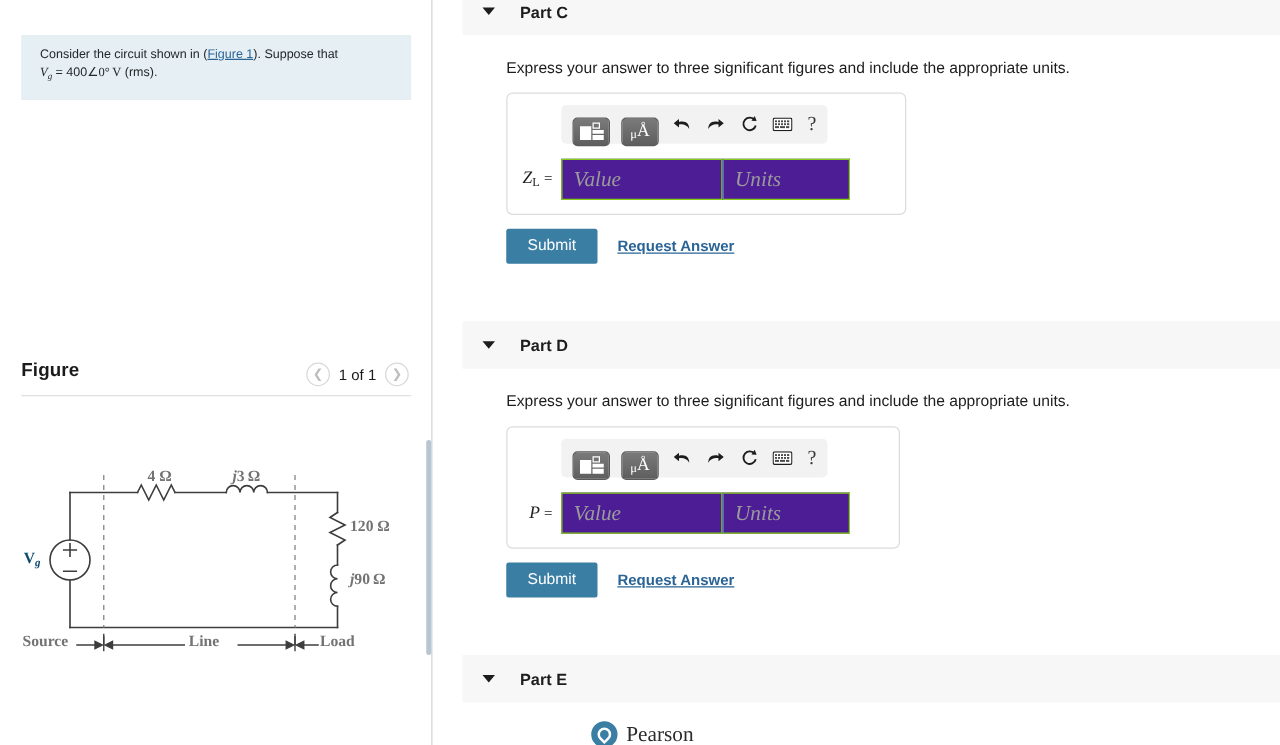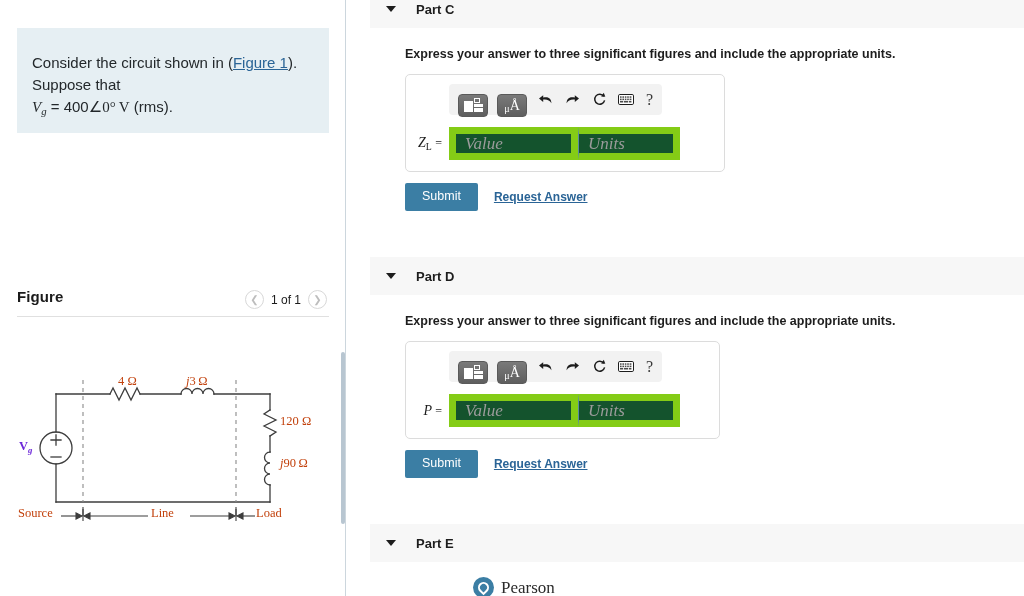--- a/index.html
+++ b/index.html
@@ -36,23 +36,23 @@
     width: 4px; height: 172px;
     background: #b8c6d1;
     border-radius: 2px;
   }
 
   .problem-box {
     position: absolute;
     left: 17px; top: 28px;
     width: 312px;
     background: #e6eff3;
-    padding: 24px 15px 14px 15px;
+    padding: 9px 15px 14px 15px;
     color: #23282b;
-    font-size: 15px;
+    font-size: 10px;
     line-height: 1.45;
   }
   .problem-box a {
     color: #2a6496;
     text-decoration: underline;
   }
   .math-italic { font-family: "Liberation Serif", serif; font-style: italic; }
   .math-upright { font-family: "Liberation Serif", serif; font-style: normal; }
   .sub { font-size: 0.72em; vertical-align: -0.28em; }
 
@@ -95,22 +95,23 @@
   }
   #circuit-wrap {
     position: absolute;
     left: 18px; top: 366px;
     width: 320px; height: 155px;
   }
   .fig-label {
     position: absolute;
     font-family: "Liberation Serif", serif;
     font-size: 12.5px;
-    color: #c2410c;
+    color: #737373;
     white-space: nowrap;
+    font-weight: bold;
   }
   .fig-label .it { font-style: italic; }
 
   
   #right-panel {
     position: absolute;
     left: 347px; top: 0;
     width: 677px; height: 596px;
     background: #fff;
     overflow: hidden;
@@ -140,21 +141,21 @@
   }
   .part-body { position: absolute; left: 0; width: 677px; }
   .q-text {
     font-size: 12.5px;
     color: #2b2b2b;
     margin: 0 0 11px 0;
     line-height: 1.3;
   }
   .q-instr {
     font-size: 12.5px;
-    font-weight: bold;
+    font-weight: normal;
     color: #1d1d1d;
     margin: 0 0 12px 0;
     line-height: 1.3;
   }
 
   
   .answer-box {
     border: 1px solid #dcdcdc;
     border-radius: 5px;
     background: #fff;
@@ -222,22 +223,22 @@
     color: #1d1d1d;
     width: 33px;
     text-align: right;
     padding-right: 7px;
     white-space: nowrap;
   }
   .ans-varlabel .sb { font-size: 0.7em; font-style: normal; vertical-align: -0.3em; }
   .ans-varlabel .eq { font-style: normal; font-size: 12px; }
   .ans-input {
     height: 33px;
-    border: 7px solid #84cc16;
-    background: #14532d;
+    border: 1px solid #84cc16;
+    background: #4c1d95;
     font-family: "Liberation Serif", serif;
     font-style: italic;
     font-size: 17px;
     color: #9b9b9b;
     padding: 0 9px;
     outline: none;
   }
   .ans-input::placeholder { color: #9b9b9b; opacity: 1; }
   .ans-input.value-field { width: 129px; }
   .ans-input.units-field { width: 102px; border-left: 1px solid #5a8ba3; }
@@ -378,21 +379,21 @@
           <polygon points="219,150 225,147 225,153"></polygon>
           <path d="M65 141 L65 158" stroke="#3d3d3d" stroke-width="1.1"></path>
           <path d="M218 141 L218 158" stroke="#3d3d3d" stroke-width="1.1"></path>
         </g>
       </svg>
 
       <div class="fig-label" style="left:100px; top:8px;">4 Ω</div>
       <div class="fig-label" style="left:168px; top:8px;"><span class="it">j</span>3 Ω</div>
       <div class="fig-label" style="left:262px; top:48px;">120 Ω</div>
       <div class="fig-label" style="left:262px; top:90px;"><span class="it">j</span>90 Ω</div>
-      <div class="fig-label" style="left:1px; top:73px; color:#6d28d9; font-weight:bold;"><span style="font-style:normal;">V</span><span style="font-size:0.7em; vertical-align:-0.3em; font-style:italic;">g</span></div>
+      <div class="fig-label" style="left:1px; top:73px; color:#0c4a6e; font-weight:bold;"><span style="font-style:normal;">V</span><span style="font-size:0.7em; vertical-align:-0.3em; font-style:italic;">g</span></div>
       <div class="fig-label" style="left:0px; top:140px;">Source</div>
       <div class="fig-label" style="left:133px; top:140px;">Line</div>
       <div class="fig-label" style="left:238px; top:140px;">Load</div>
     </div>
   </div>
 
   <div id="panel-divider"></div>
   <div id="panel-scroll-thumb"></div>
 
   <div id="right-panel">

